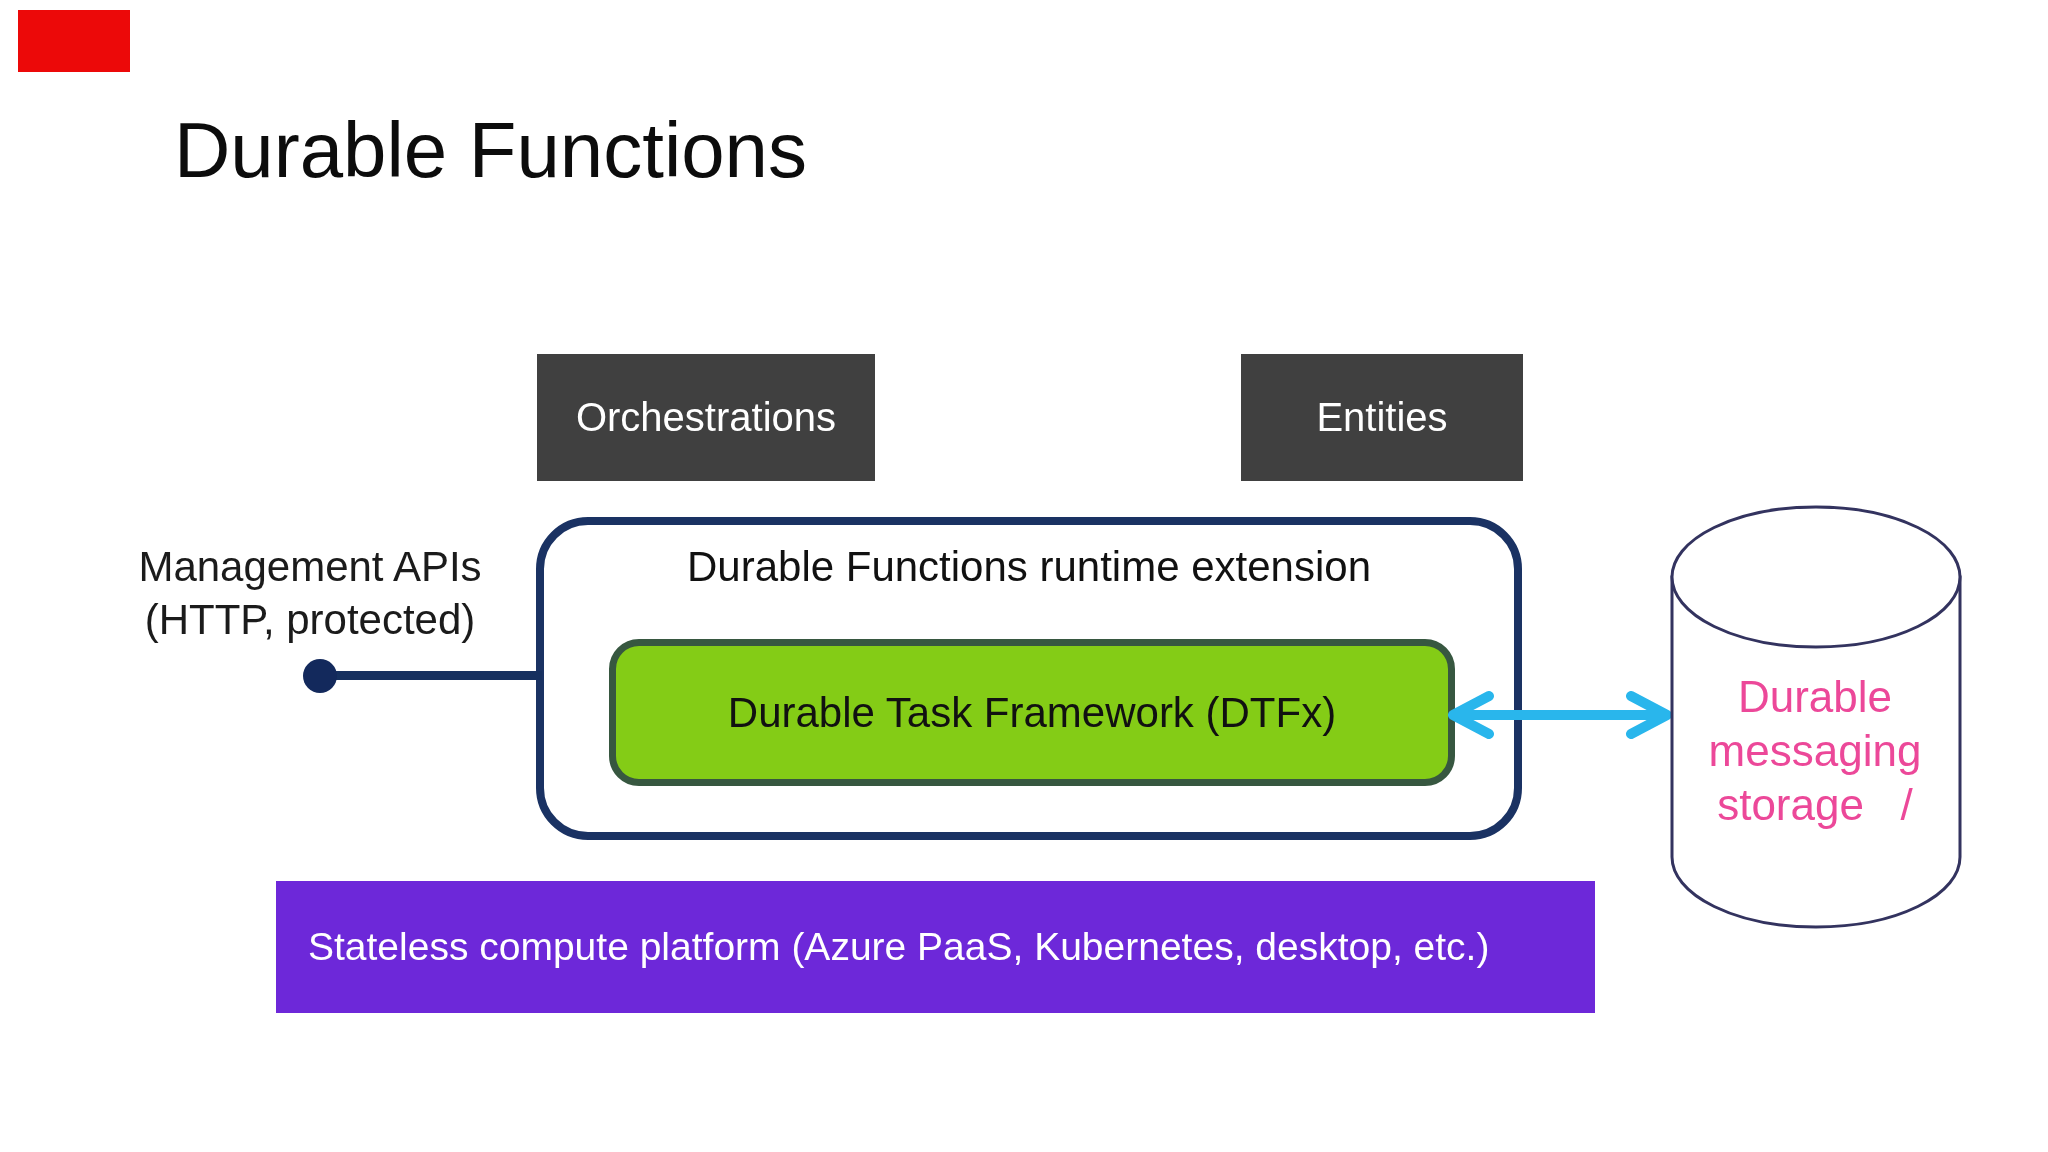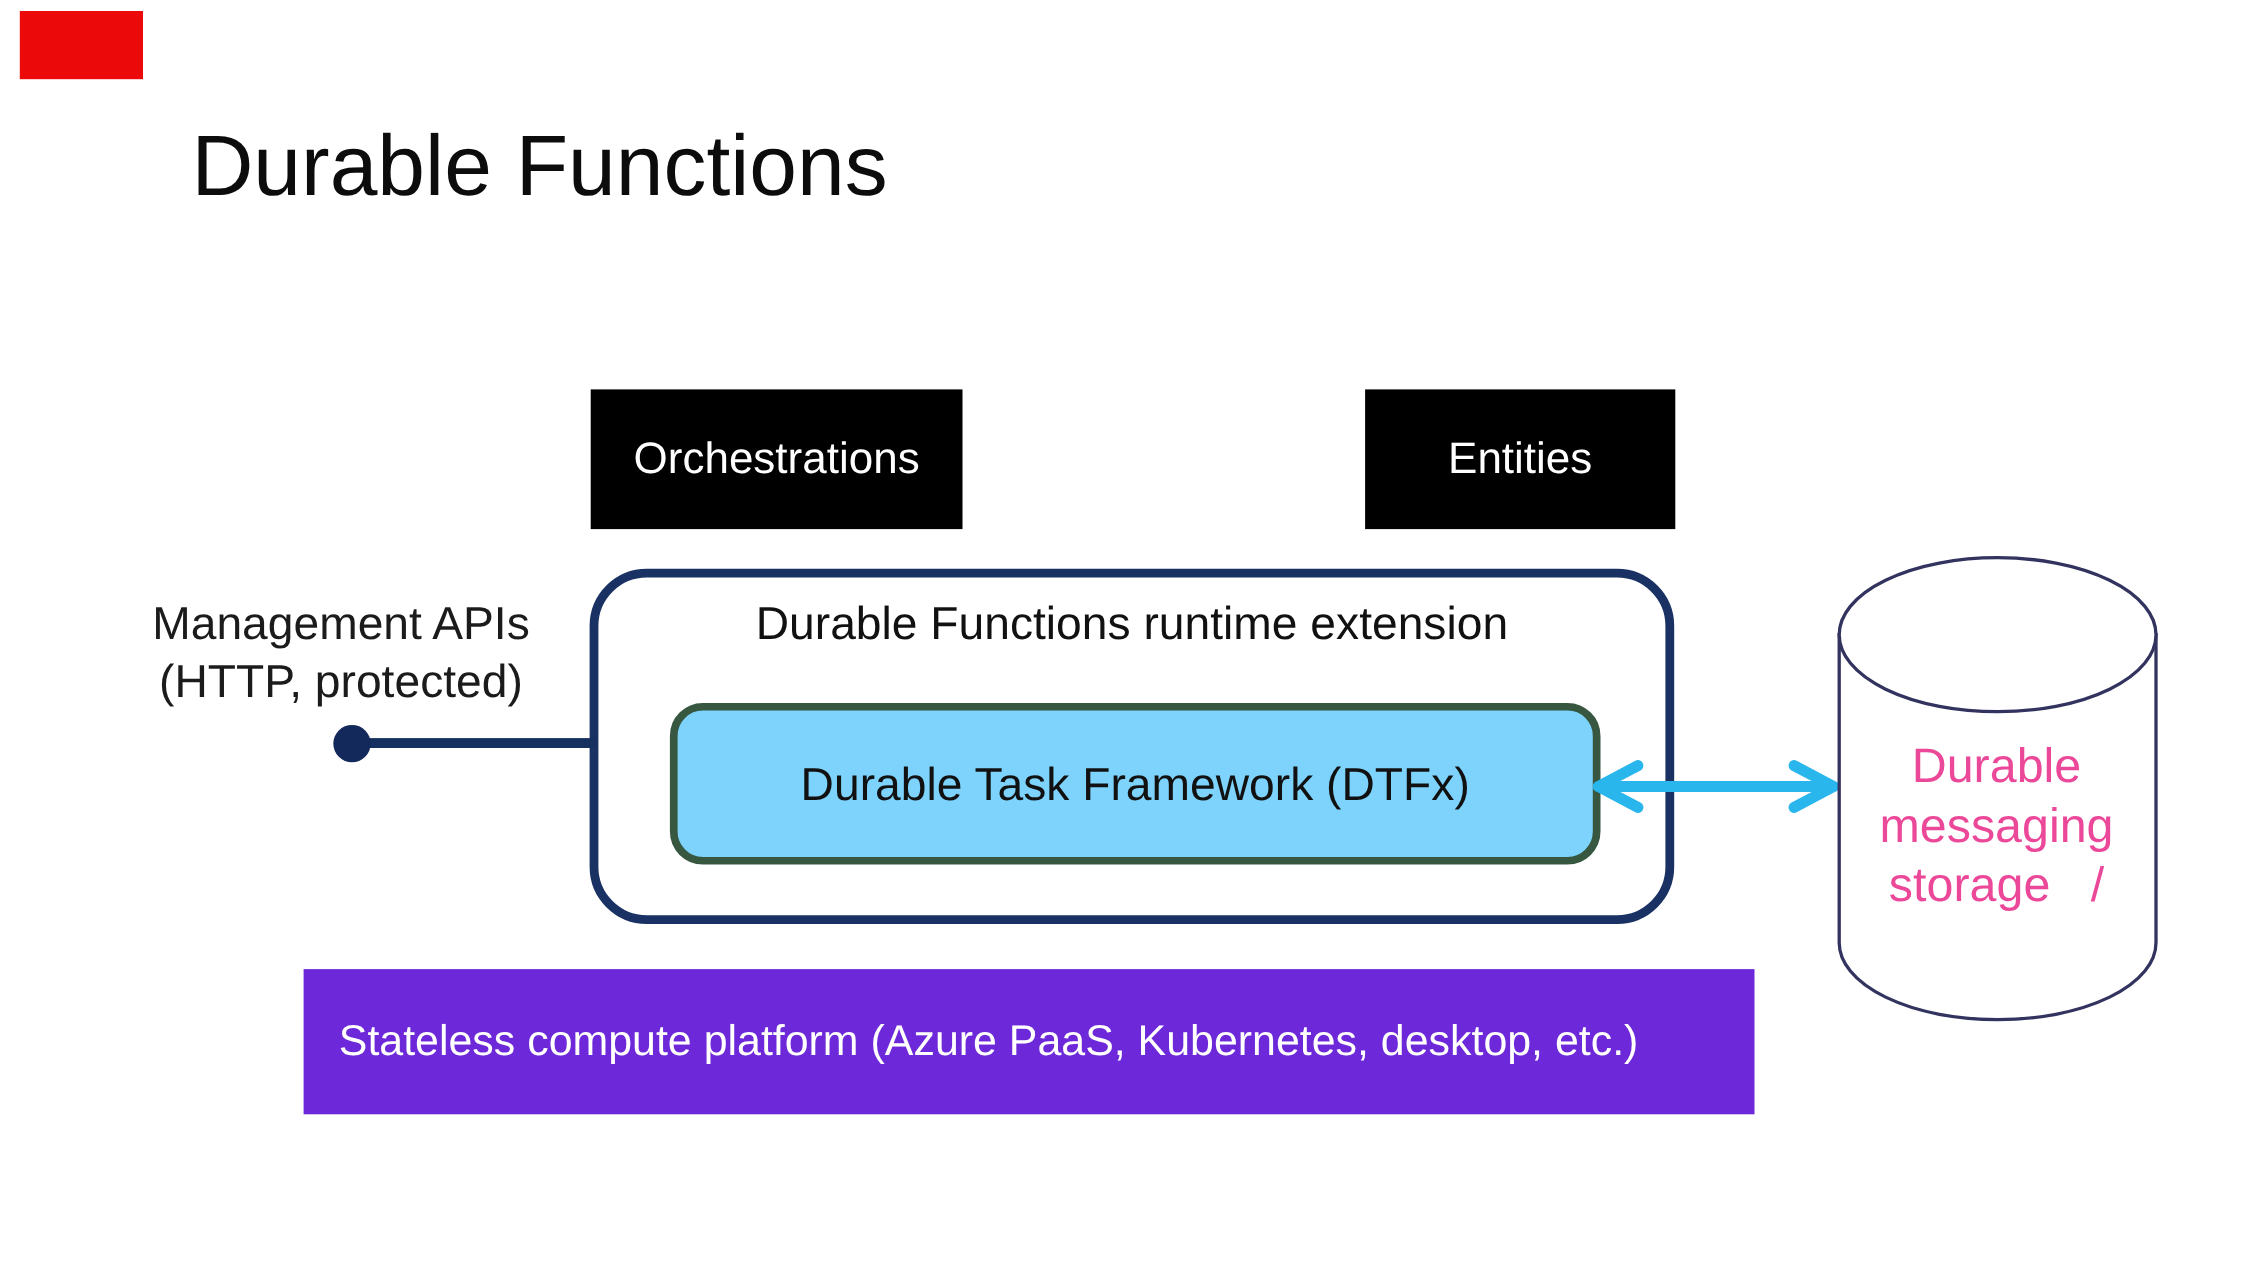--- a/index.html
+++ b/index.html
@@ -15,42 +15,42 @@
     left:18px;top:10px;width:112px;height:62px;
     background:#ec0909;
   }
   #page-title{
     left:154px;top:104px;width:900px;
     font-size:78px;font-weight:300;line-height:1.18;
     color:#0c0c0c;letter-spacing:0px;margin-left:20px;
   }
   .fn-box{
     top:354px;height:127px;
-    background:#000000;color:#ffffff;
+    background:#404040;color:#ffffff;
     display:flex;align-items:center;justify-content:center;
     font-size:40px;font-weight:400;
   }
   #fn-orchestrations{left:537px;width:338px;}
   #fn-activities{left:921px;width:275px;}
   #fn-entities{left:1241px;width:282px;}
   #runtime-box{
     left:536px;top:517px;width:986px;height:323px;
     box-sizing:border-box;
     border:8px solid #1a3263;border-radius:52px;
     background:#ffffff;
   }
   #runtime-title{
     left:536px;top:543px;width:986px;
     text-align:center;font-size:42px;color:#111111;
   }
   #dtfx-box{
     left:609px;top:639px;width:846px;height:147px;
     box-sizing:border-box;
     border:7px solid #375740;border-radius:30px;
-    background:#7dd3fc;
+    background:#84cc16;
     display:flex;align-items:center;justify-content:center;
     font-size:42px;color:#111111;
   }
   #mgmt-label{
     left:100px;top:540px;width:420px;
     text-align:center;font-size:42px;line-height:53px;color:#1b1b1b;
   }
   #connector-line{
     left:320px;top:671px;width:222px;height:9px;
     background:#16305f;

